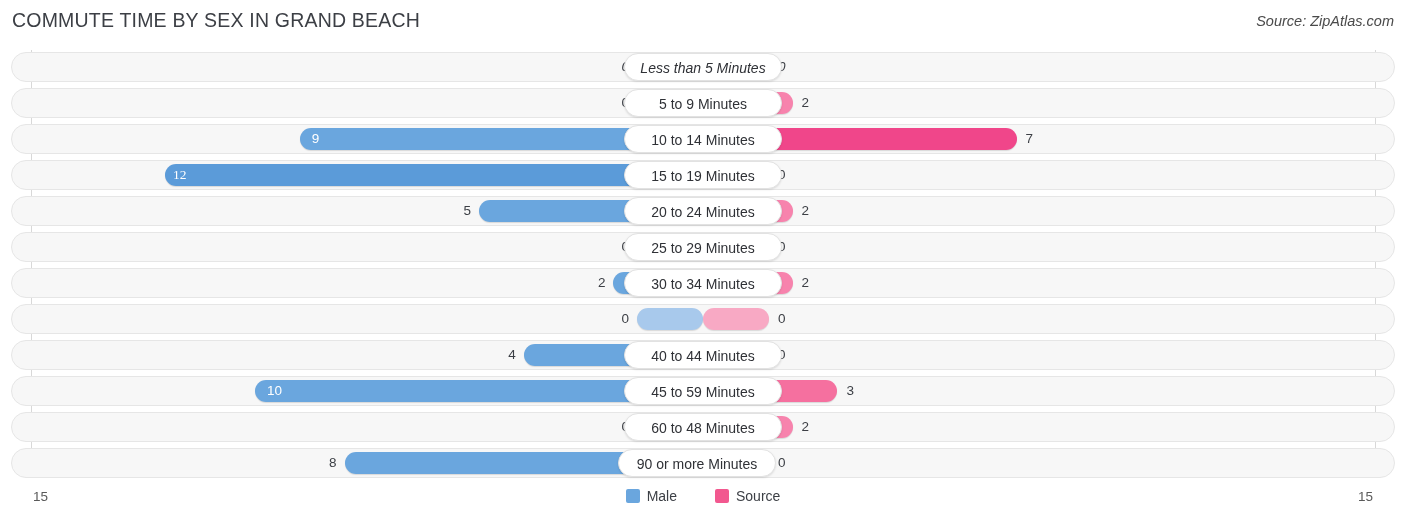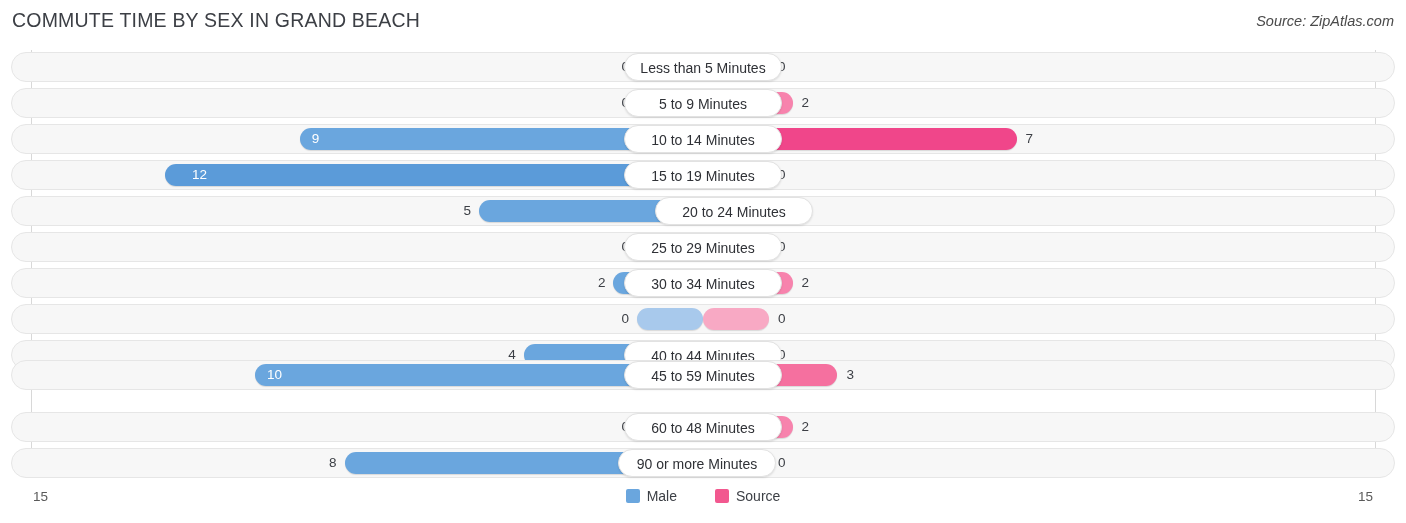--- a/index.html
+++ b/index.html
@@ -78,21 +78,21 @@
 <body>
 
 <div id="chart-root">
 
   <div class="title">COMMUTE TIME BY SEX IN GRAND BEACH</div>
   <div class="source">Source: ZipAtlas.com</div>
 
   <div class="plot" id="plot">
     <div class="gridline gl-left"></div>
     <div class="gridline gl-right"></div>
-  <div class="row" style="top: 2px;">
+  <div class="row" style="top: 2px; font-style: italic;">
         <div class="track"></div>
         <div class="bar bar-male" style="left: 626px; width: 66px; background: rgb(168, 201, 236);"></div>
         <div class="val left-out" style="left: 578px; width: 40px;">0</div>
         <div class="bar bar-female" style="left: 692px; width: 66px; background: rgb(248, 169, 196);"></div>
         <div class="val right-out" style="left: 767px; width: 40px;">0</div>
         <div class="pill" style="left: 613px; width: 158px;">Less than 5 Minutes</div>
       </div>
       <div class="row" style="top: 38px;">
         <div class="track"></div>
         <div class="bar bar-male" style="left: 626px; width: 66px; background: rgb(168, 201, 236);"></div>
@@ -105,32 +105,32 @@
         <div class="track"></div>
         <div class="bar bar-male" style="left: 288.8px; width: 403.2px; background: rgb(106, 166, 222);"></div>
         <div class="val inside" style="left: 300.8px;">9</div>
         <div class="bar bar-female" style="left: 692px; width: 313.6px; background: rgb(240, 70, 138);"></div>
         <div class="val right-out" style="left: 1014.6px; width: 40px;">7</div>
         <div class="pill" style="left: 613px; width: 158px;">10 to 14 Minutes</div>
       </div>
       <div class="row" style="top: 110px;">
         <div class="track"></div>
         <div class="bar bar-male" style="left: 154.4px; width: 537.6px; background: rgb(91, 155, 217);"></div>
-        <div class="val inside" style="left: 181px;">12</div>
+        <div class="val inside" style="left: 162px; font-family: Liberation Serif, serif;">12</div>
         <div class="bar bar-female" style="left: 692px; width: 66px; background: rgb(248, 169, 196);"></div>
         <div class="val right-out" style="left: 767px; width: 40px;">0</div>
         <div class="pill" style="left: 613px; width: 158px;">15 to 19 Minutes</div>
       </div>
       <div class="row" style="top: 146px;">
         <div class="track"></div>
         <div class="bar bar-male" style="left: 468px; width: 224px; background: rgb(106, 166, 222);"></div>
         <div class="val left-out" style="left: 420px; width: 40px;">5</div>
         <div class="bar bar-female" style="left: 692px; width: 89.6px; background: rgb(247, 131, 173);"></div>
         <div class="val right-out" style="left: 790.6px; width: 40px;">2</div>
-        <div class="pill" style="left: 644px; width: 158px;">20 to 24 Minutes</div>
+        <div class="pill" style="left: 613px; width: 158px;">20 to 24 Minutes</div>
       </div>
       <div class="row" style="top: 182px;">
         <div class="track"></div>
         <div class="bar bar-male" style="left: 626px; width: 66px; background: rgb(168, 201, 236);"></div>
         <div class="val left-out" style="left: 578px; width: 40px;">0</div>
         <div class="bar bar-female" style="left: 692px; width: 66px; background: rgb(248, 169, 196);"></div>
         <div class="val right-out" style="left: 767px; width: 40px;">0</div>
         <div class="pill" style="left: 613px; width: 158px;">25 to 29 Minutes</div>
       </div>
       <div class="row" style="top: 218px;">
@@ -149,21 +149,21 @@
         <div class="val right-out" style="left: 767px; width: 40px;">0</div>
       </div>
       <div class="row" style="top: 290px;">
         <div class="track"></div>
         <div class="bar bar-male" style="left: 512.8px; width: 179.2px; background: rgb(106, 166, 222);"></div>
         <div class="val left-out" style="left: 464.8px; width: 40px;">4</div>
         <div class="bar bar-female" style="left: 692px; width: 66px; background: rgb(248, 169, 196);"></div>
         <div class="val right-out" style="left: 767px; width: 40px;">0</div>
         <div class="pill" style="left: 613px; width: 158px;">40 to 44 Minutes</div>
       </div>
-      <div class="row" style="top: 310px;">
+      <div class="row" style="top: 326px;">
         <div class="track"></div>
         <div class="bar bar-male" style="left: 244px; width: 448px; background: rgb(106, 166, 222);"></div>
         <div class="val inside" style="left: 256px;">10</div>
         <div class="bar bar-female" style="left: 692px; width: 134.4px; background: rgb(245, 112, 159);"></div>
         <div class="val right-out" style="left: 835.4px; width: 40px;">3</div>
         <div class="pill" style="left: 613px; width: 158px;">45 to 59 Minutes</div>
       </div>
       <div class="row" style="top: 362px;">
         <div class="track"></div>
         <div class="bar bar-male" style="left: 626px; width: 66px; background: rgb(168, 201, 236);"></div>

